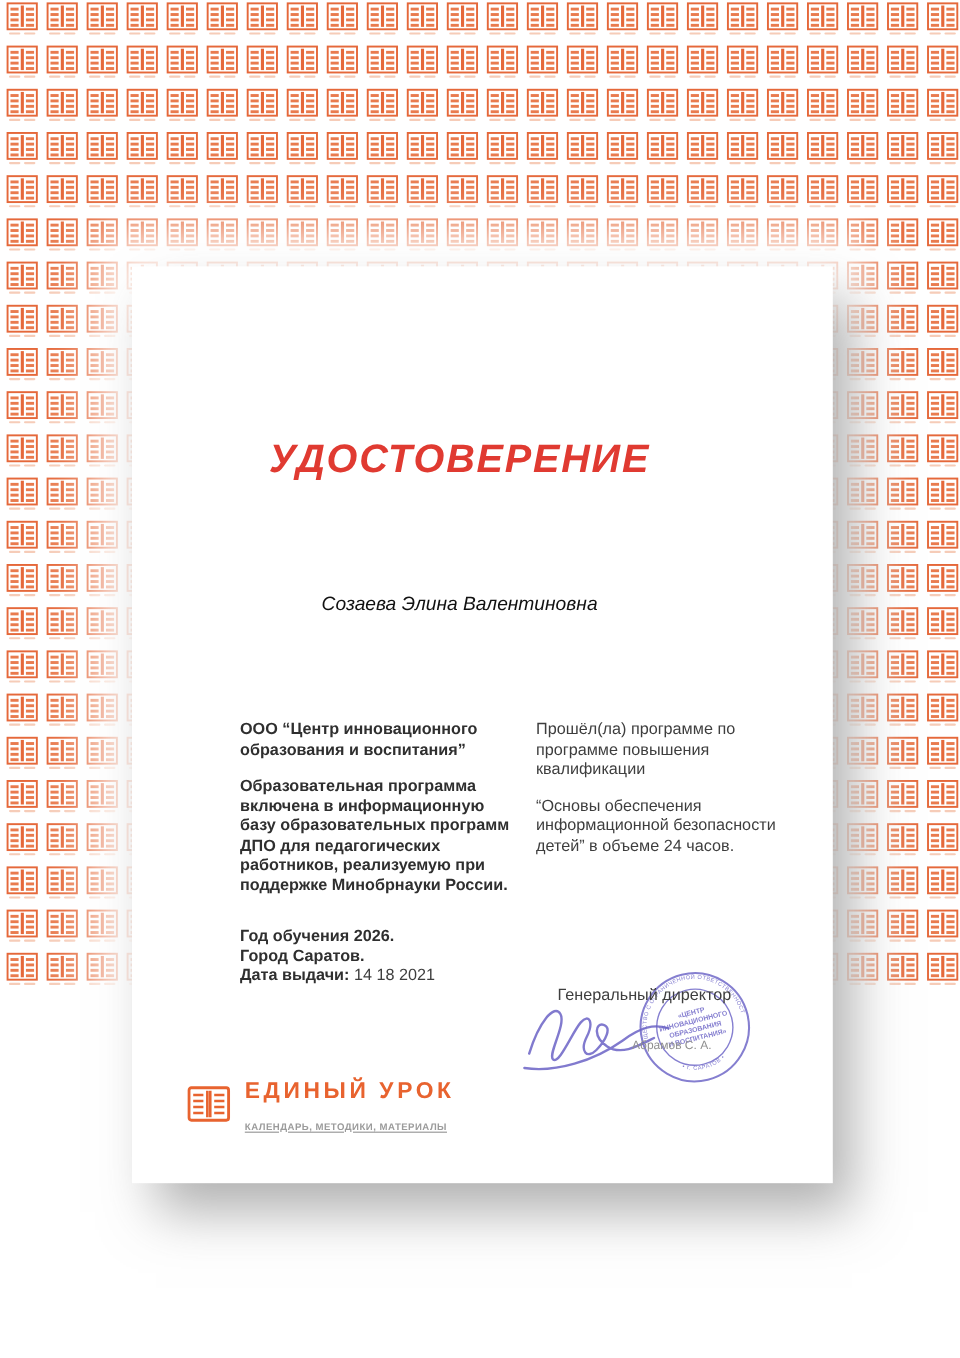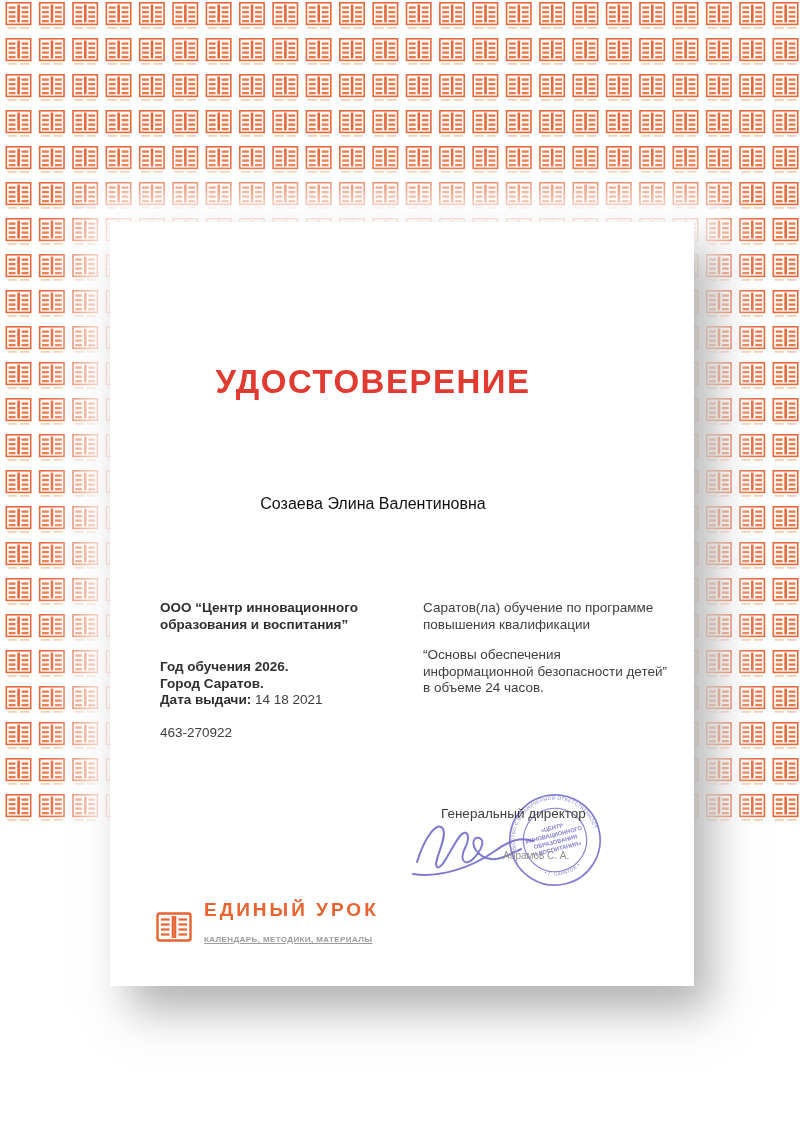--- a/index.html
+++ b/index.html
@@ -20,33 +20,33 @@
 
   
   .card {
     position:absolute; left:110px; top:222px;
     width:584px; height:764px;
     background:var(--card_bg);
     box-shadow:
       18px 26px 42px -2px rgba(100,100,100,0.50),
       0 0 42px 30px rgba(255,255,255,0.93);
   }
-  .center-zone { position:absolute; left:2px; width:522px; text-align:center; }
+  .center-zone { position:absolute; left:12px; width:522px; text-align:center;font-style:italic; }
   .cert-title {
     top:141px; font-size:33px; font-weight:bold;
     letter-spacing:1.5px; color:var(--accent_red);
   }
   .cert-subtitle { top:182px; font-size:15px; color:var(--text_dark); }
   .recipient     { top:273px; font-size:16px; color:#111111; }
 
   .columns {
     position:absolute; left:50px; top:378px; width:520px;
     display:flex;
   }
-  .col-left  { width:245px; margin-right:18px; }
+  .col-left  { width:245px; margin-right:18px;margin-left:40px; }
   .col-right { width:250px; }
   .columns p { margin:0; font-size:13.5px; line-height:16.5px; }
   .col-left p { color:var(--text_dark); font-weight:bold; }
   .p-gap   { margin-top:14px !important; }
   .p-gap-lg{ margin-top:26px !important; }
   .cert-number { margin-top:16px !important; font-weight:normal !important; color:var(--text_body) !important; }
   .date-value { font-weight:normal; color:var(--text_body); }
   .col-right p { color:var(--text_body); }
 
   
@@ -57,21 +57,21 @@
   .signature-svg { position:absolute; left:-14px; top:6px; z-index:2; }
   .stamp-svg { position:absolute; left:84px; top:-12px; z-index:1; opacity:0.82; }
   .stamp-svg text { fill:var(--stamp_purple); }
   .stamp-svg circle { stroke:var(--stamp_purple); fill:none; }
   .director-name {
     position:absolute; left:80px; top:46px; z-index:3;
     font-size:10px; color:var(--text_gray);
   }
 
   
-  .logo { position:absolute; left:46px; top:675px; display:flex; align-items:flex-end; }
+  .logo { position:absolute; left:46px; top:675px; display:flex; align-items:center; }
   .logo-book { flex:0 0 auto; }
   .logo-book .lb-frame { fill:none; stroke:var(--brand_orange); stroke-width:2.4; }
   .logo-book .lb-stroke { stroke:var(--brand_orange); stroke-width:2.2; fill:none; }
   .logo-text { margin-left:12px; padding-top:3px; }
   .logo-name {
     font-size:19px; font-weight:bold; letter-spacing:3px;
     color:var(--brand_orange); white-space:nowrap; line-height:20px;
   }
   .logo-tagline {
     margin-top:15px; font-size:8px; font-weight:bold; letter-spacing:0.4px;
@@ -660,31 +660,31 @@
 
     <div class="center-zone cert-title">УДОСТОВЕРЕНИЕ</div>
 
 
     <div class="center-zone recipient">Созаева Элина Валентиновна</div>
 
     <div class="columns">
 
       <div class="col-left">
         <p>ООО “Центр инновационного образования и воспитания”</p>
+        <p class="p-gap">Образовательная программа включена в информационную базу образовательных программ ДПО для педагогических работников, реализуемую при поддержке Минобрнауки России.</p>
         <p class="p-gap-lg">
           <span>Год обучения 2026.</span><br>
           <span>Город Саратов.</span><br>
           <span>Дата выдачи:</span>
           <span class="date-value">14 18 2021</span>
         </p>
-        <p class="cert-number">463-270922</p>
       </div>
 
       <div class="col-right">
-        <p>Саратов(ла) обучение по программе повышения квалификации</p>
+        <p>Прошёл(ла) программе по программе повышения квалификации</p>
         <p class="p-gap">“Основы обеспечения информационной безопасности детей” в объеме 24 часов.</p>
 
         <div class="sign-block">
           <span class="director-label">Генеральный директор</span>
 
           <svg class="signature-svg" width="140" height="74" viewBox="0 0 140 74" aria-hidden="true">
             <g fill="none" stroke="#6b63c6" stroke-width="2" stroke-linecap="round" opacity="0.85">
               <path d="M8,52 C16,26 29,10 34,19 C39,28 23,53 28,57 C33,61 44,34 51,26 C58,18 62,26 56,38 C50,50 56,57 64,49 C72,41 77,30 70,28 C63,26 61,38 73,46 C85,54 100,45 112,39"></path>
               <path d="M4,64 C30,68 62,58 86,41 C101,30 112,27 124,31"></path>
             </g>

